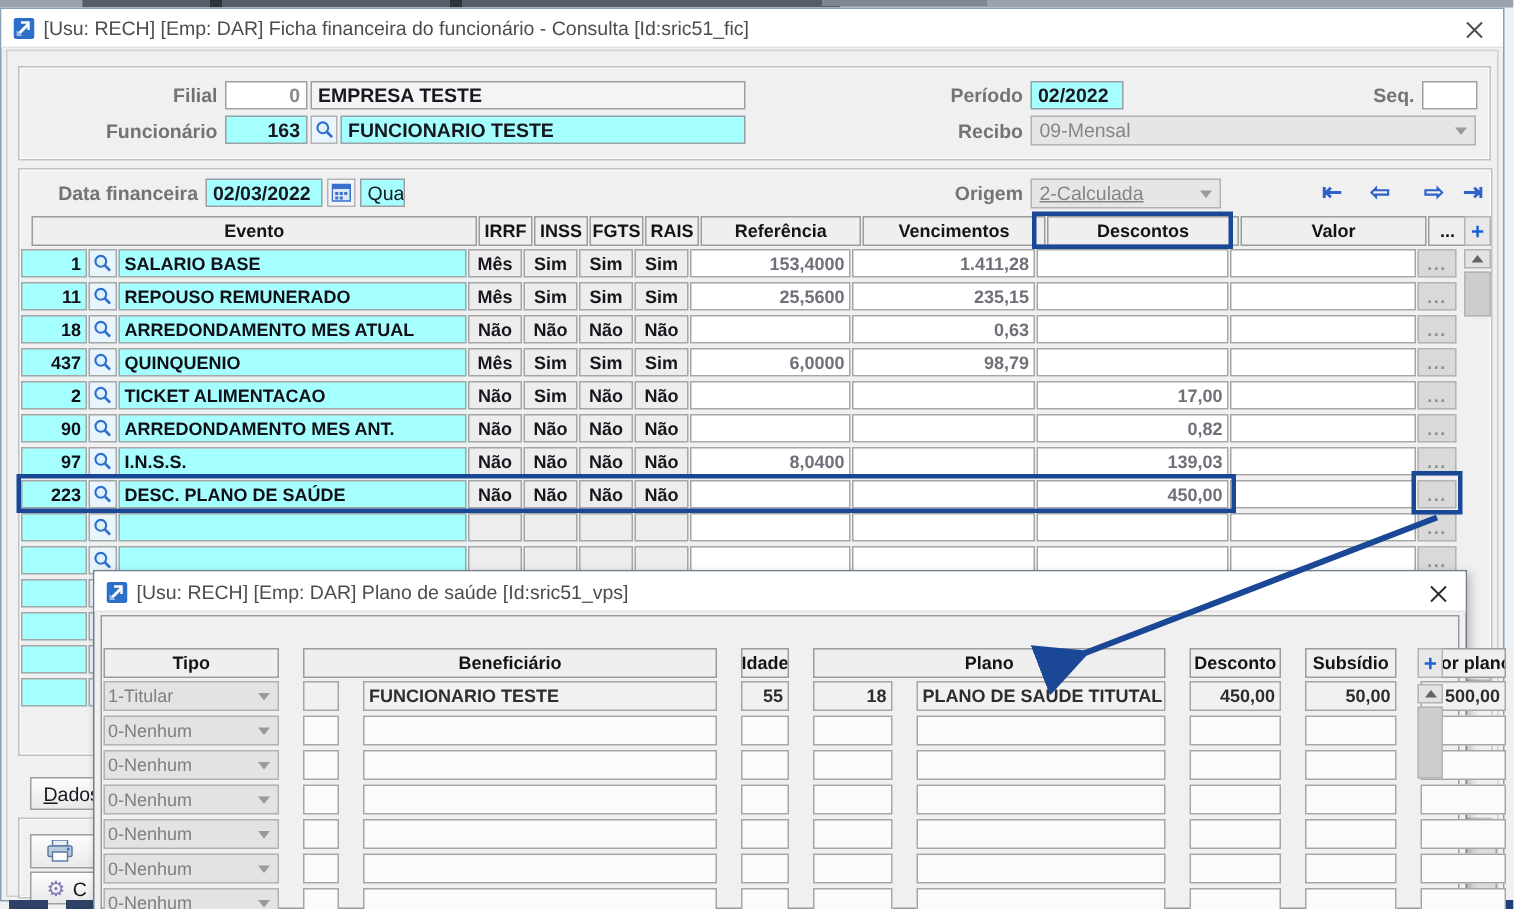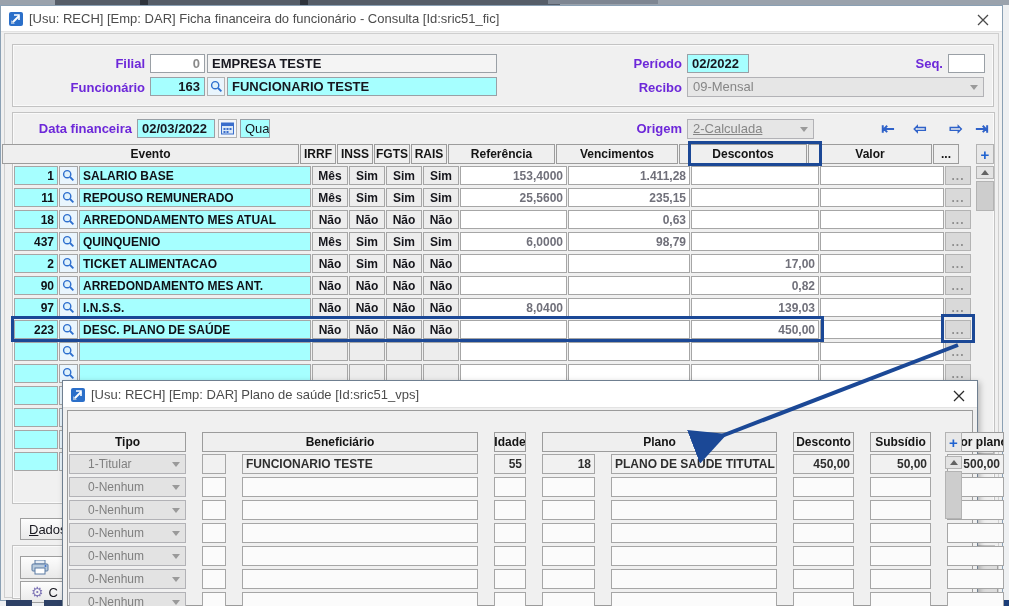--- a/index.html
+++ b/index.html
@@ -6,21 +6,21 @@
   body{font-family:"Liberation Sans", sans-serif;}
   #screen{position:relative;width:1009px;height:606px;overflow:hidden;background:#eef0f2;}
   .abs{position:absolute;box-sizing:border-box;}
   
   .winbg{background:#f0f0f0;border:1px solid #8aa0b4;}
   .titlebar{background:#ffffff;border-bottom:1px solid #e3e3e3;}
   .titletext{font-size:13px;color:#4c4c4c;line-height:26px;white-space:nowrap;}
   .innerframe{border:1px solid #cfcfcf;}
   .groupbox{border:1px solid #c3c3c3;box-shadow:inset 0 0 0 1px #fafafa;}
   
-  .lbl{font-size:13px;font-weight:bold;color:#6d28d9;text-align:right;line-height:19px;white-space:nowrap;}
+  .lbl{font-size:13px;font-weight:bold;color:#737373;text-align:right;line-height:19px;white-space:nowrap;}
   .field{border:1px solid #9aa0a6;background:#ffffff;font-size:13px;font-weight:bold;color:#17171f;line-height:17px;padding:0 4px;white-space:nowrap;overflow:hidden;}
   .cyanbg{background:#a6ffff;}
   .graytext{color:#8a8a8a;}
   .right{text-align:right;}
   .dd{border:1px solid #b2b2b6;background:#e6e6e6;color:#868686;font-size:13px;line-height:18px;padding:0 18px 0 5px;white-space:nowrap;overflow:hidden;}
   .ddarrow{position:absolute;right:5px;top:50%;margin-top:-2px;width:0;height:0;border-left:4px solid transparent;border-right:4px solid transparent;border-top:5px solid #9a9a9a;}
   .navbtn{font-size:16px;font-weight:bold;color:#2f62c9;text-align:center;line-height:18px;cursor:default;}
   
   .mgrid{display:grid;grid-template-columns:44px 19px 232px 36px 36px 36px 36px 107px 122px 128px 124px 26px;column-gap:1px;}
   .mghead{grid-auto-rows:20px;}
@@ -41,21 +41,21 @@
   .thumb{background:#cdcdcd;border:1px solid #b3b3b3;}
   
   .hl{border:3px solid #1b4896;background:transparent;z-index:30;}
   
   .pgrid{display:grid;grid-template-columns:117px 24px 236px 32px 53px 166px 61px 61px 57px 57px;column-gap:16px;}
   .pghead{grid-auto-rows:20px;}
   .pgrows{grid-auto-rows:20px;row-gap:3px;}
   .pfill{background:#f1f1f1;color:#2e2e2e;font-weight:bold;}
   .pempty{background:#fbfbfb;}
   .pnum{justify-content:flex-end;}
-  .ddcell{background:#e3e3e3;border:1px solid #b2b2b6;color:#7f7f7f;font-size:12px;display:flex;align-items:center;padding:0 16px 0 18px;position:relative;overflow:hidden;white-space:nowrap;box-sizing:border-box;}
+  .ddcell{background:#e3e3e3;border:1px solid #b2b2b6;color:#7f7f7f;font-size:12px;display:flex;align-items:center;padding:0 16px 0 2px;position:relative;overflow:hidden;white-space:nowrap;box-sizing:border-box;}
   .btnw{border:1px solid #9f9f9f;background:linear-gradient(#fdfdfd,#e9e9e9);font-size:13px;color:#17171f;display:flex;align-items:center;}
   .dados-label{display:block;font-size:13px;color:#17171f;}
   .dados-label::first-letter{text-decoration:underline;}
   svg{display:block;}
 </style>
 </head>
 <body>
 
 <div id="screen">
 
@@ -124,21 +124,21 @@
   <div class="abs field cyanbg" style="left:240px;top:119px;width:30px;height:19px;font-weight:normal;">Qua</div>
   <div class="abs lbl" style="left:627px;top:119px;width:55px;">Origem</div>
   <div class="abs dd" style="left:687px;top:119px;width:127px;height:20px;text-decoration:underline;">
     <span>2-Calculada</span><span class="ddarrow"></span>
   </div>
   <div class="abs navbtn" style="left:878px;top:120px;width:20px;">⇤</div>
   <div class="abs navbtn" style="left:910px;top:120px;width:20px;">⇦</div>
   <div class="abs navbtn" style="left:946px;top:120px;width:20px;">⇨</div>
   <div class="abs navbtn" style="left:972px;top:120px;width:20px;">⇥</div>
 
-  <div class="abs mgrid mghead" style="left:2px;top:144px;">
+  <div class="abs mgrid mghead" style="left:21px;top:144px;">
     <div class="cell hcell" style="grid-column:1/4;">Evento</div>
     <div class="cell hcell">IRRF</div>
     <div class="cell hcell">INSS</div>
     <div class="cell hcell">FGTS</div>
     <div class="cell hcell">RAIS</div>
     <div class="cell hcell">Referência</div>
     <div class="cell hcell">Vencimentos</div>
     <div class="cell hcell">Descontos</div>
     <div class="cell hcell">Valor</div>
     <div class="cell hcell">...</div>

